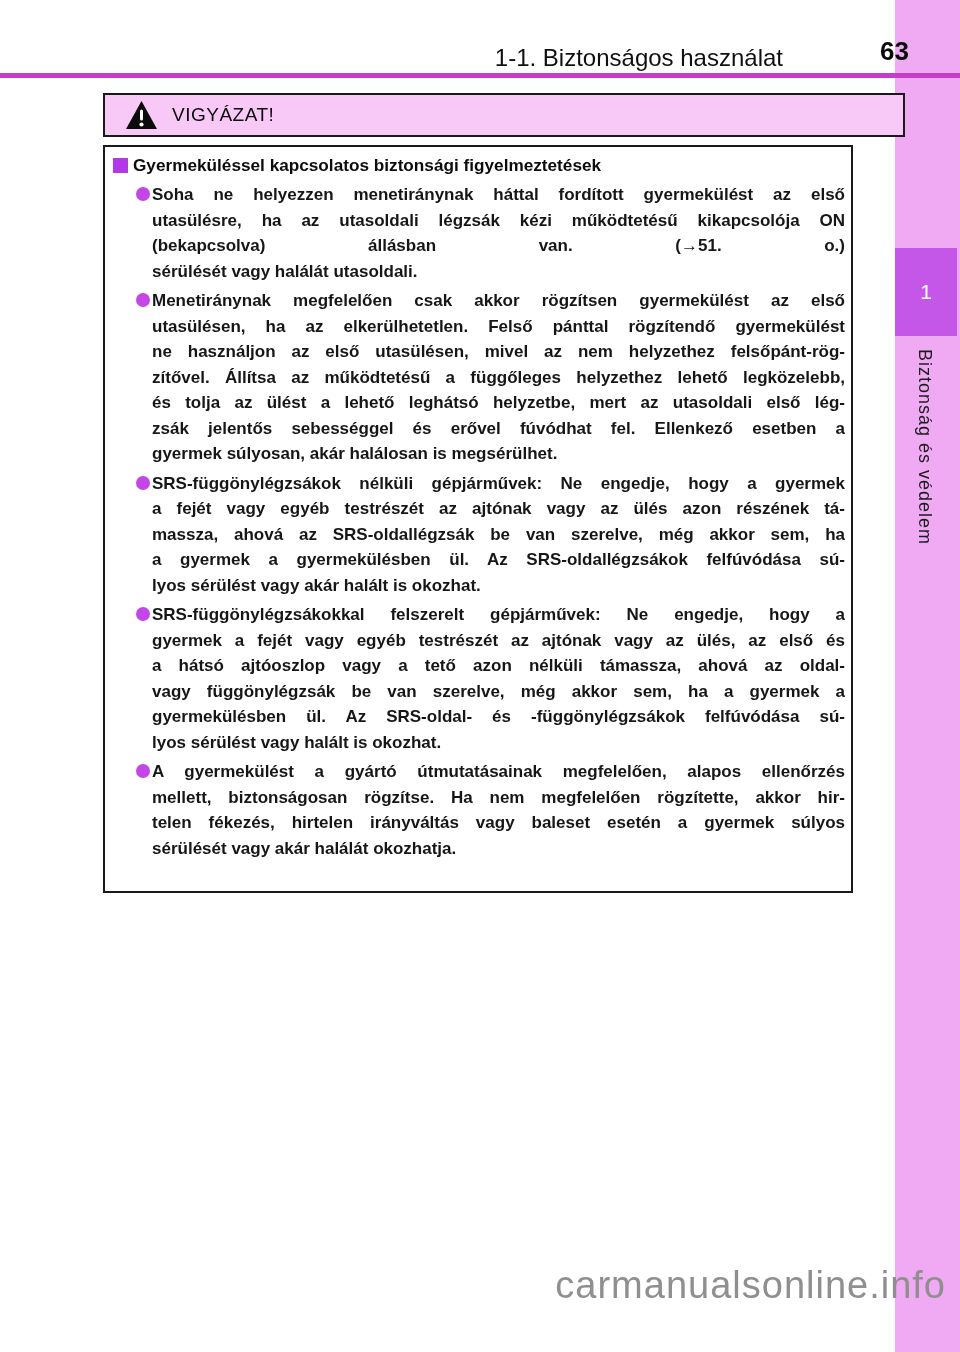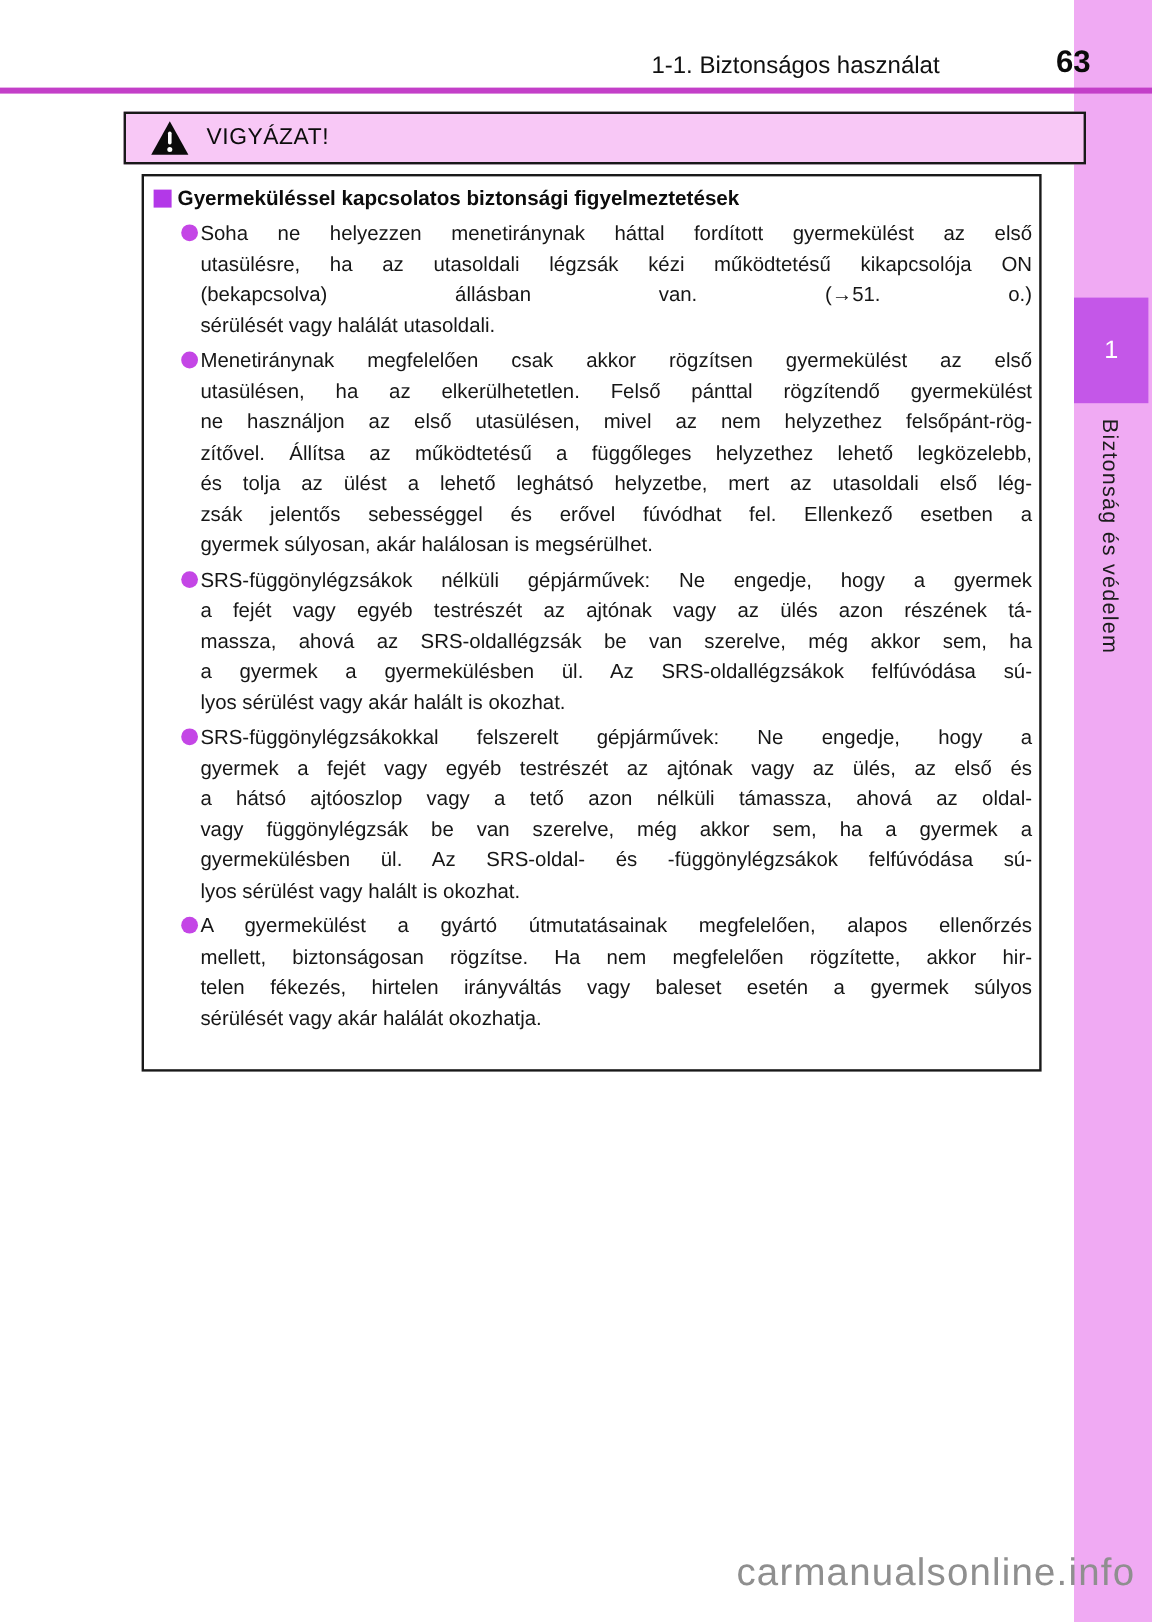--- a/index.html
+++ b/index.html
@@ -24,48 +24,48 @@
     position:absolute;left:895px;top:248px;width:62px;height:88px;background:var(--tab);
     display:flex;align-items:center;justify-content:center;z-index:2;
   }
   .chapter-tab span{color:#fff;font-size:21px;}
   .chapter-title{
     position:absolute;left:914px;top:349px;writing-mode:vertical-rl;text-orientation:mixed;
     font-size:18px;color:#1c1c1c;letter-spacing:1px;z-index:2;
   }
   
   .rule{position:absolute;left:0;top:73px;width:960px;height:5px;background:var(--rule);z-index:3;}
-  .section-header{position:absolute;top:44px;right:177px;font-size:20px;color:#101010;z-index:3;}
+  .section-header{position:absolute;top:44px;right:177px;font-size:24px;color:#101010;z-index:3;}
   .page-num{position:absolute;top:36px;left:880px;font-size:26px;font-weight:bold;color:#0a0a0a;z-index:3;}
   
   .warn-header{
     position:absolute;left:103px;top:93px;width:802px;height:44px;z-index:3;
     background:var(--warnbg);border:2px solid #191919;
     display:flex;align-items:center;padding-left:20px;
   }
   .warn-icon{display:inline-flex;margin-right:14px;}
   .warn-title{font-size:19px;letter-spacing:.5px;color:#0c0c0c;}
   .warn-body{
     position:absolute;left:103px;top:145px;width:750px;height:748px;z-index:3;
-    background:#fff;border:2px solid #191919;padding:5px 6px 0 8px;margin-left:15px;
+    background:#fff;border:2px solid #191919;padding:5px 6px 0 8px;
   }
   .warn-heading{display:flex;align-items:center;line-height:26px;}
   .sq{flex:none;width:15px;height:15px;background:var(--square);margin-right:5px;}
   .warn-heading b{font-size:17.2px;font-weight:bold;color:#0c0c0c;}
-  .bullet-list{margin-left:23px;margin-top:1px;}
+  .bullet-list{margin-left:23px;margin-top:1px;font-weight:bold;}
   .bullet-item{display:flex;margin-top:4px;}
   .bullet-marker{flex:none;width:16px;padding-top:5px;}
   .bullet-marker i{display:block;width:14px;height:14px;border-radius:50%;background:var(--circle);}
   .bullet-lines{flex:1;font-size:17px;line-height:25.5px;color:var(--ink);}
   .jline{text-align:justify;text-align-last:justify;white-space:nowrap;}
   .jline.last{text-align-last:left;}
   
   .watermark{
-    position:absolute;right:14px;top:1292px;z-index:5;
-    font-size:32px;color:var(--gray);letter-spacing:1px;
+    position:absolute;right:14px;top:1264px;z-index:5;
+    font-size:38px;color:var(--gray);letter-spacing:1px;
   }
 </style>
 </head>
 <body>
 
 <div class="strip"></div>
 <div class="chapter-tab">
   <span>1</span>
 </div>
 <div class="chapter-title">Biztonság és védelem</div>

